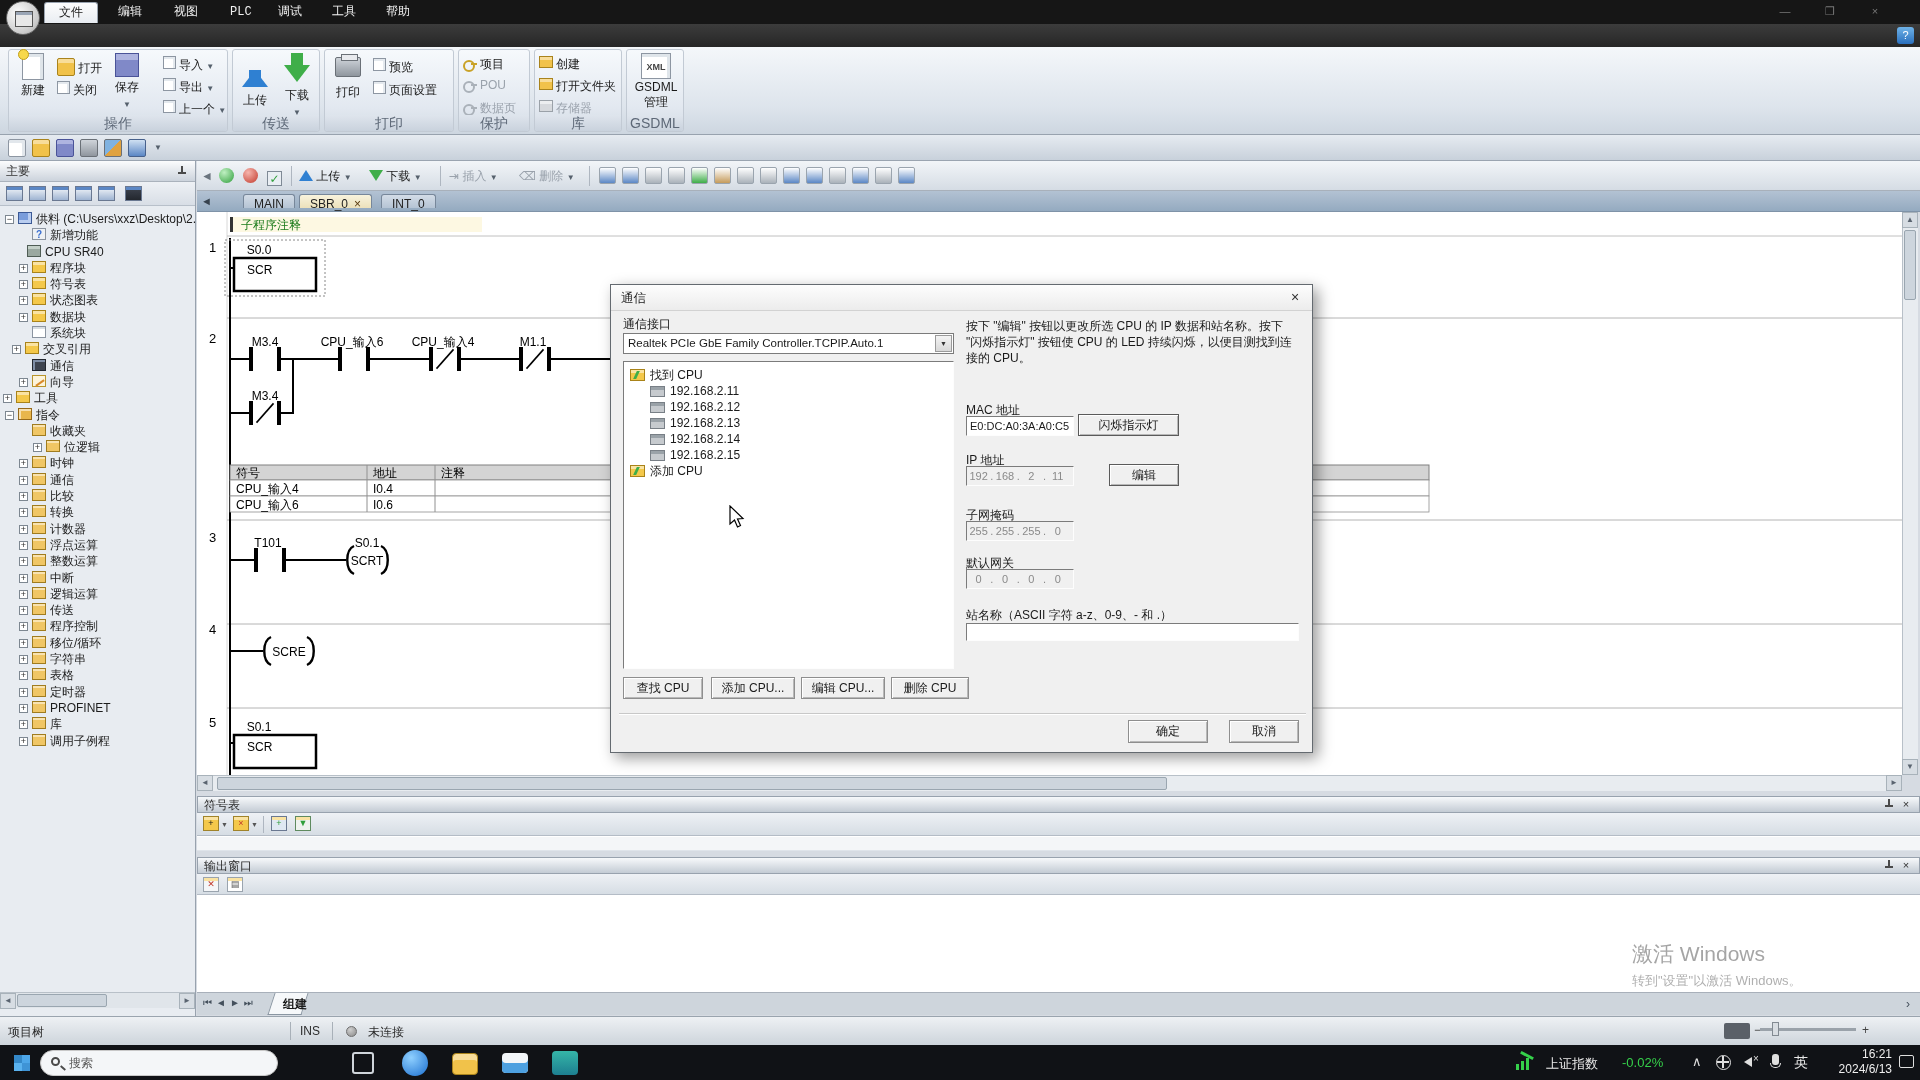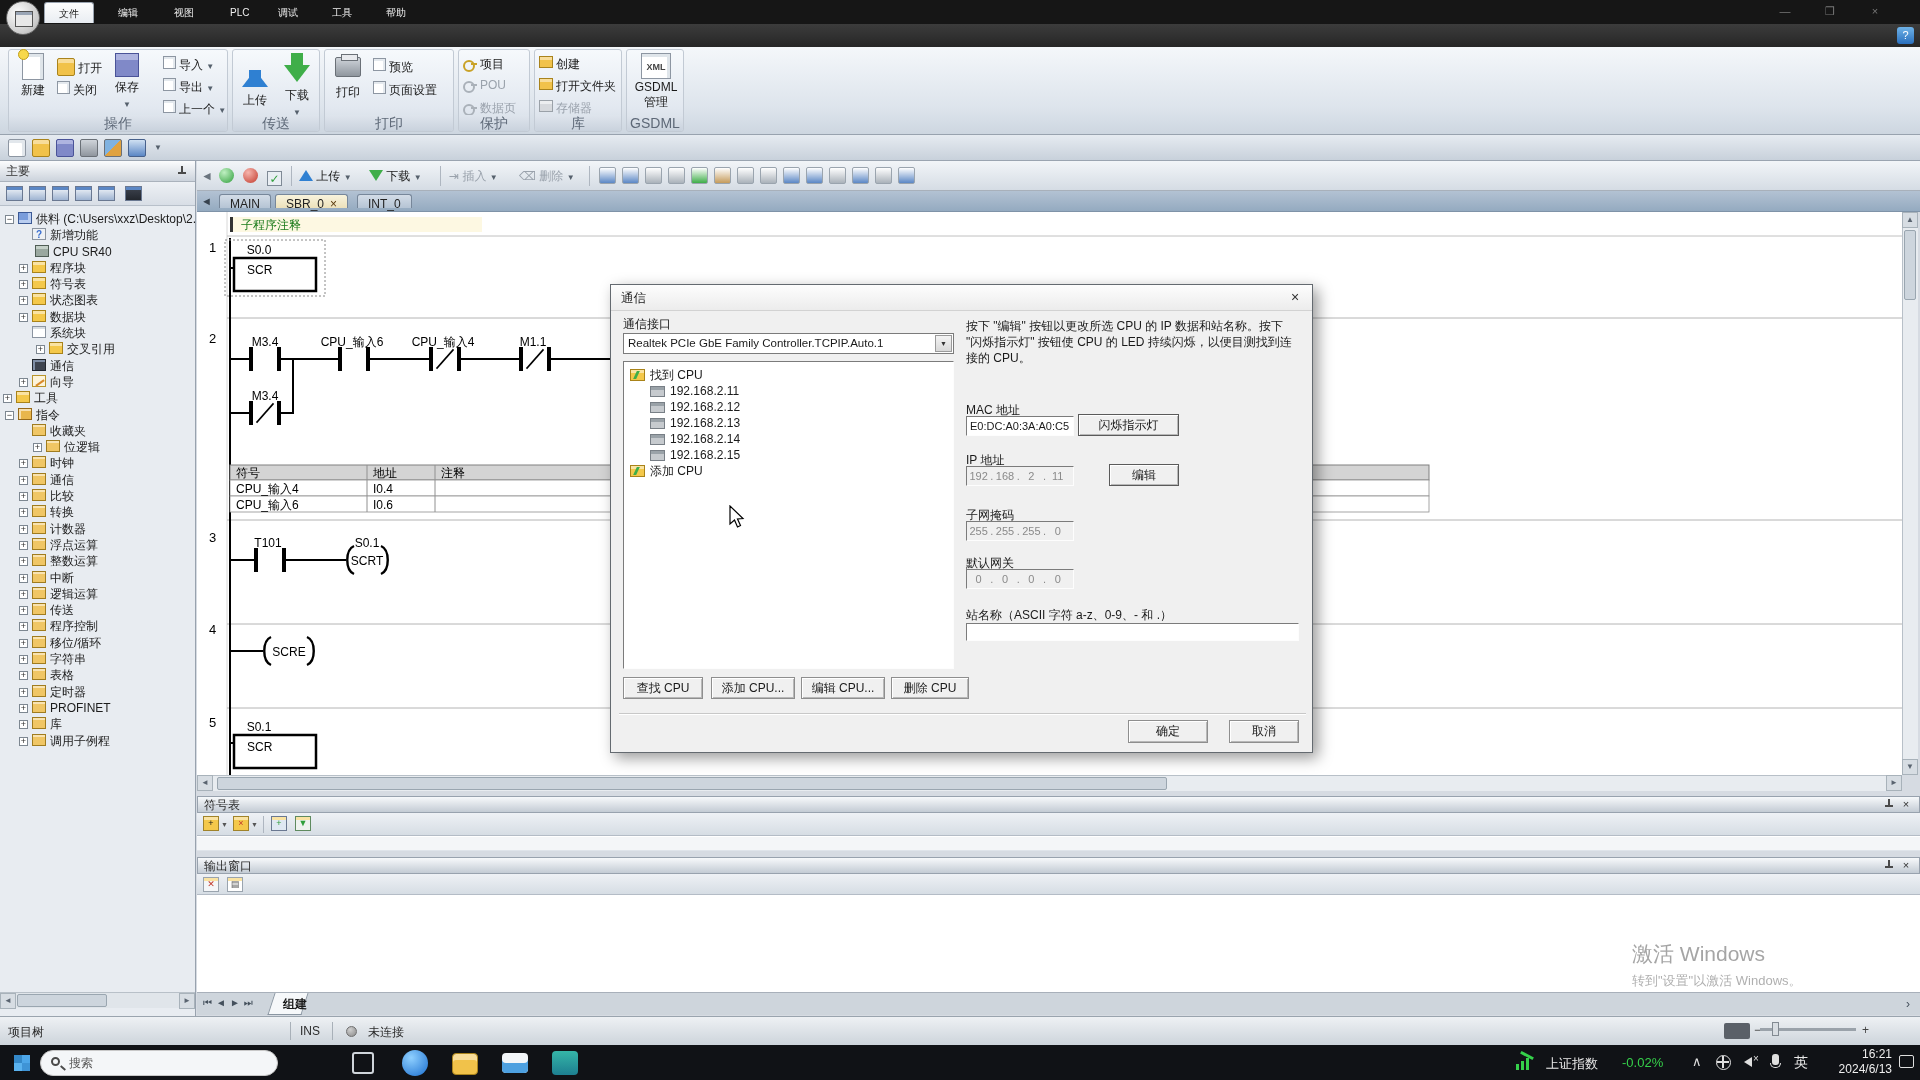--- a/index.html
+++ b/index.html
@@ -11,21 +11,21 @@
   #titlebar { left:0; top:0; width:1920px; height:24px; background:#161616; }
   #appicon { left:6px; top:1px; width:34px; height:34px; border-radius:50%;
     background:radial-gradient(circle at 35% 35%, #fdfdfd, #c9c9c9 70%, #8a8a8a);
     border:1px solid #666; z-index:30; }
   #appicon::after{ content:""; position:absolute; left:8px; top:9px; width:16px; height:14px;
     background:#e8e8e8; border:1px solid #555; box-shadow:inset 0 3px 0 #9aa5b5; }
   .wctl { top:4px; width:30px; height:16px; color:#777; text-align:center; line-height:15px; font-size:11px; }
   #menubar { left:0; top:24px; width:1920px; height:23px;
     background:linear-gradient(#3c3c3c,#262626); }
   .mtab { position:absolute; top:2px; height:21px; padding:0 14px; line-height:21px;
-    color:#f0f0f0; font-size:10px; }
+    color:#f0f0f0; font-size:12px;font-family:Liberation Mono, monospace; }
   .mtab.active { background:linear-gradient(#fdfdfd,#e9edf2); color:#222;
     border-radius:3px 3px 0 0; border:1px solid #9aa4b0; border-bottom:none; }
   #help-badge { right:6px; top:27px; width:17px; height:17px; border-radius:3px;
     background:linear-gradient(#6fb3e8,#2a6fbd); color:#fff; text-align:center;
     line-height:17px; font-size:11px; }
 
   
   #ribbon { left:0; top:47px; width:1920px; height:88px;
     background:linear-gradient(#f4f7fa,#dde4ec 70%,#cdd6e0); border-bottom:1px solid #98a2ae; }
   .rgroup { position:absolute; top:2px; height:83px; border:1px solid #c2cad4; border-radius:3px;
@@ -123,21 +123,21 @@
     color:#2f9e3a; font-weight:bold; font-size:12px; line-height:14px; text-align:center; vertical-align:-3px; }
   .sarrow-up { display:inline-block; width:0; height:0; border-left:7px solid transparent;
     border-right:7px solid transparent; border-bottom:11px solid #2f80d2; vertical-align:-1px; }
   .sarrow-down { display:inline-block; width:0; height:0; border-left:7px solid transparent;
     border-right:7px solid transparent; border-top:11px solid #3fae49; vertical-align:-1px; }
 
   #tabstrip { left:197px; top:191px; width:1723px; height:21px;
     background:linear-gradient(#aebecf,#8fa; ); background:linear-gradient(#b3c2d3,#94aac0); border-bottom:1px solid #7f93a8; }
   .etab { position:absolute; top:3px; height:14px; padding:0 10px; line-height:18px; font-size:12px;
     background:linear-gradient(#d3dce7,#b5c4d4); border:1px solid #77879a; border-bottom:none;
-    border-radius:3px 3px 0 0; color:#222; }
+    border-radius:3px 3px 0 0; color:#222;margin-left:24px; }
   .etab.active { background:linear-gradient(#f8f3dd,#ece1bb); }
   .tclose { color:#5a3b10; margin-left:6px; font-size:12px; }
 
   #editor { left:197px; top:212px; width:1705px; height:563px; background:#ffffff; }
   #vscroll { left:1902px; top:212px; width:16px; height:563px; background:#e8ecf0; border-left:1px solid #b8c0c8; }
   #hscroll { left:197px; top:775px; width:1705px; height:16px; background:#e8ecf0; border-top:1px solid #b8c0c8; }
   .scr-btn { position:absolute; width:16px; height:16px; background:#d7dde3; border:1px solid #a8b2ba;
     color:#5a6470; font-size:8px; text-align:center; line-height:14px; }
   .scr-thumb { position:absolute; background:#cdd5dd; border:1px solid #9aa6b0; border-radius:2px; }
 
@@ -312,27 +312,27 @@
     <div class="lpico" style="left:6px;"></div>
     <div class="lpico" style="left:29px;"></div>
     <div class="lpico" style="left:52px;"></div>
     <div class="lpico" style="left:75px;"></div>
     <div class="lpico" style="left:98px;"></div>
     <div class="lpico" style="left:125px; background:linear-gradient(#3e4450,#23272e);"></div>
   </div>
   <div class="abs" id="ptree">
       <div class="titem" style="padding-left: 5px;"><span class="texp">−</span><span class="tico ic-project"></span><span>供料 (C:\Users\xxz\Desktop\2..</span></div>
       <div class="titem" style="padding-left: 19px;"><span class="texp hid"></span><span class="tico ic-question"></span><span>新增功能</span></div>
-      <div class="titem" style="padding-left: 22px;"><span class="texp hid"></span><span class="tico ic-cpu"></span><span>CPU SR40</span></div>
+      <div class="titem" style="padding-left: 14px;"><span class="texp hid"></span><span class="tico ic-cpu"></span><span>CPU SR40</span></div>
       <div class="titem" style="padding-left: 19px;"><span class="texp">+</span><span class="tico ic-folder"></span><span>程序块</span></div>
       <div class="titem" style="padding-left: 19px;"><span class="texp">+</span><span class="tico ic-folder"></span><span>符号表</span></div>
       <div class="titem" style="padding-left: 19px;"><span class="texp">+</span><span class="tico ic-folder"></span><span>状态图表</span></div>
       <div class="titem" style="padding-left: 19px;"><span class="texp">+</span><span class="tico ic-folder"></span><span>数据块</span></div>
       <div class="titem" style="padding-left: 19px;"><span class="texp hid"></span><span class="tico ic-page2"></span><span>系统块</span></div>
-      <div class="titem" style="padding-left: 36px;"><span class="texp">+</span><span class="tico ic-folder"></span><span>交叉引用</span></div>
+      <div class="titem" style="padding-left: 12px;"><span class="texp">+</span><span class="tico ic-folder"></span><span>交叉引用</span></div>
       <div class="titem" style="padding-left: 19px;"><span class="texp hid"></span><span class="tico ic-monitor"></span><span>通信</span></div>
       <div class="titem" style="padding-left: 19px;"><span class="texp">+</span><span class="tico ic-wand"></span><span>向导</span></div>
       <div class="titem" style="padding-left: 3px;"><span class="texp">+</span><span class="tico ic-folder"></span><span>工具</span></div>
       <div class="titem" style="padding-left: 5px;"><span class="texp">−</span><span class="tico ic-instr"></span><span>指令</span></div>
       <div class="titem" style="padding-left: 19px;"><span class="texp hid"></span><span class="tico ic-amber"></span><span>收藏夹</span></div>
       <div class="titem" style="padding-left: 33px;"><span class="texp">+</span><span class="tico ic-amber"></span><span>位逻辑</span></div>
       <div class="titem" style="padding-left: 19px;"><span class="texp">+</span><span class="tico ic-amber"></span><span>时钟</span></div>
       <div class="titem" style="padding-left: 19px;"><span class="texp">+</span><span class="tico ic-amber"></span><span>通信</span></div>
       <div class="titem" style="padding-left: 19px;"><span class="texp">+</span><span class="tico ic-amber"></span><span>比较</span></div>
       <div class="titem" style="padding-left: 19px;"><span class="texp">+</span><span class="tico ic-amber"></span><span>转换</span></div>

